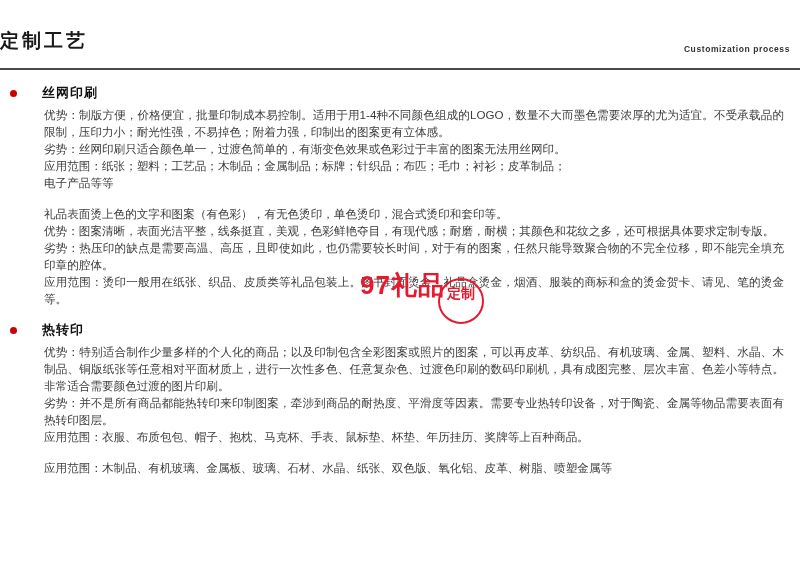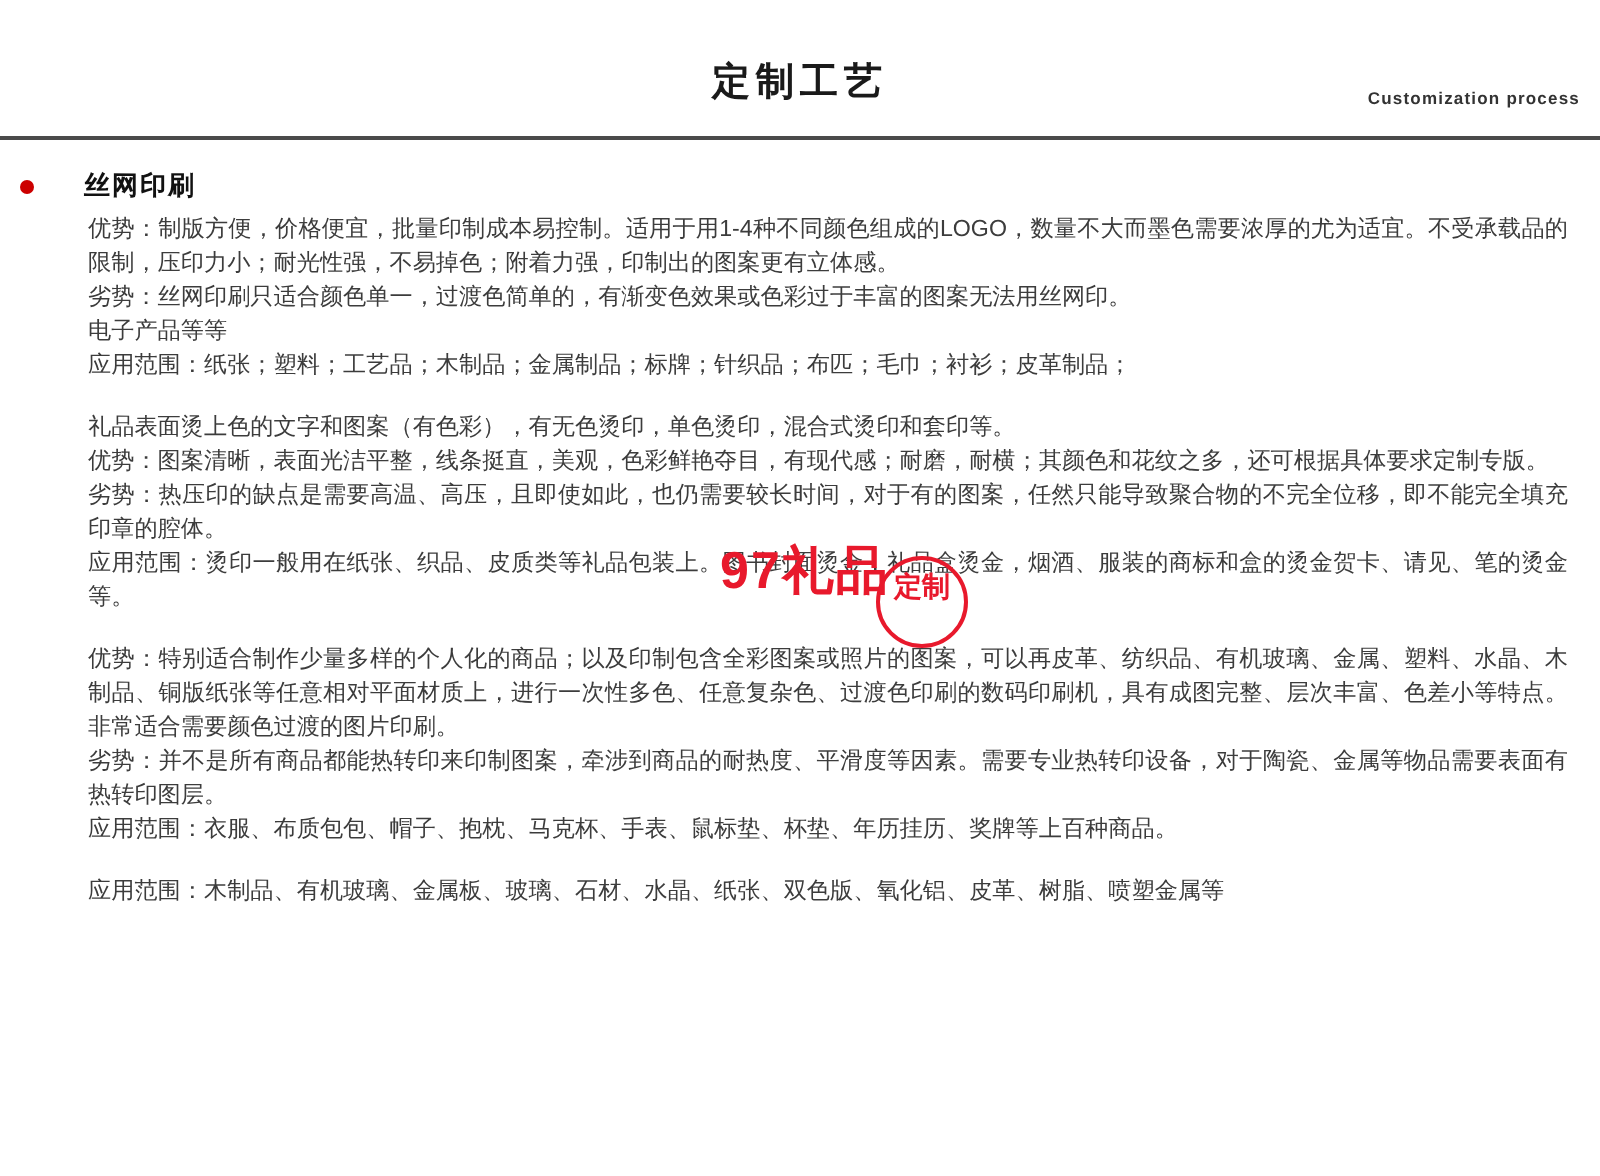--- a/index.html
+++ b/index.html
@@ -17,21 +17,21 @@
   }
   .page {
     position: relative;
     width: 800px;
     height: 588px;
     box-sizing: border-box;
   }
   .header {
     position: relative;
     padding-top: 28px;
-    text-align: center;
+    text-align: left;
   }
   .header-title {
     font-size: 19px;
     font-weight: bold;
     color: #1a1a1a;
     letter-spacing: 3px;
   }
   .header-sub {
     position: absolute;
     right: 10px;
@@ -133,35 +133,39 @@
   <div class="content">
 
     <div class="section">
       <div class="section-head">
         <span class="bullet"></span>
         <span class="section-title">丝网印刷</span>
       </div>
       <div class="section-body">
         <div class="para">优势：制版方便，价格便宜，批量印制成本易控制。适用于用1-4种不同颜色组成的LOGO，数量不大而墨色需要浓厚的尤为适宜。不受承载品的限制，压印力小；耐光性强，不易掉色；附着力强，印制出的图案更有立体感。</div>
         <div class="para">劣势：丝网印刷只适合颜色单一，过渡色简单的，有渐变色效果或色彩过于丰富的图案无法用丝网印。</div>
+        <div class="para">应用范围：纸张；塑料；工艺品；木制品；金属制品；标牌；针织品；布匹；毛巾；衬衫；皮革制品；</div>
         <div class="para">电子产品等等</div>
-        <div class="para">应用范围：纸张；塑料；工艺品；木制品；金属制品；标牌；针织品；布匹；毛巾；衬衫；皮革制品；</div>
       </div>
     </div>
 
     <div class="section">
       <div class="section-body">
         <div class="para">礼品表面烫上色的文字和图案（有色彩），有无色烫印，单色烫印，混合式烫印和套印等。</div>
         <div class="para">优势：图案清晰，表面光洁平整，线条挺直，美观，色彩鲜艳夺目，有现代感；耐磨，耐横；其颜色和花纹之多，还可根据具体要求定制专版。</div>
         <div class="para">劣势：热压印的缺点是需要高温、高压，且即使如此，也仍需要较长时间，对于有的图案，任然只能导致聚合物的不完全位移，即不能完全填充印章的腔体。</div>
         <div class="para">应用范围：烫印一般用在纸张、织品、皮质类等礼品包装上。图书封面烫金，礼品盒烫金，烟酒、服装的商标和盒的烫金贺卡、请见、笔的烫金等。</div>
       </div>
     </div>
 
     <div class="section">
+      <div class="section-head">
+        <span class="bullet"></span>
+        <span class="section-title">热转印</span>
+      </div>
       <div class="section-body">
         <div class="para">优势：特别适合制作少量多样的个人化的商品；以及印制包含全彩图案或照片的图案，可以再皮革、纺织品、有机玻璃、金属、塑料、水晶、木制品、铜版纸张等任意相对平面材质上，进行一次性多色、任意复杂色、过渡色印刷的数码印刷机，具有成图完整、层次丰富、色差小等特点。非常适合需要颜色过渡的图片印刷。</div>
         <div class="para">劣势：并不是所有商品都能热转印来印制图案，牵涉到商品的耐热度、平滑度等因素。需要专业热转印设备，对于陶瓷、金属等物品需要表面有热转印图层。</div>
         <div class="para">应用范围：衣服、布质包包、帽子、抱枕、马克杯、手表、鼠标垫、杯垫、年历挂历、奖牌等上百种商品。</div>
       </div>
     </div>
 
     <div class="section">
       <div class="section-body">
         <div class="para">应用范围：木制品、有机玻璃、金属板、玻璃、石材、水晶、纸张、双色版、氧化铝、皮革、树脂、喷塑金属等</div>

